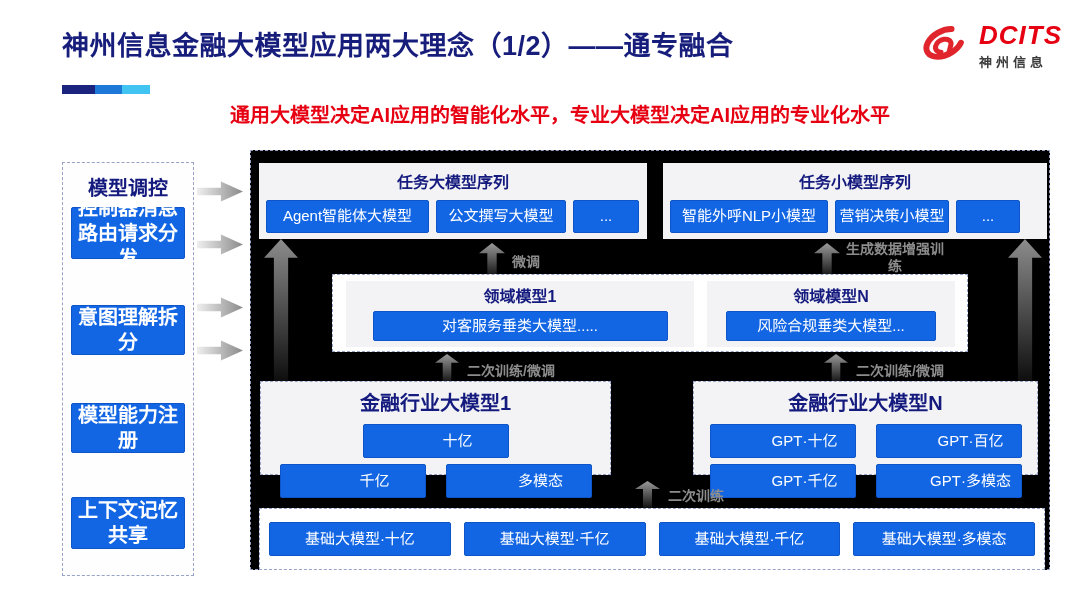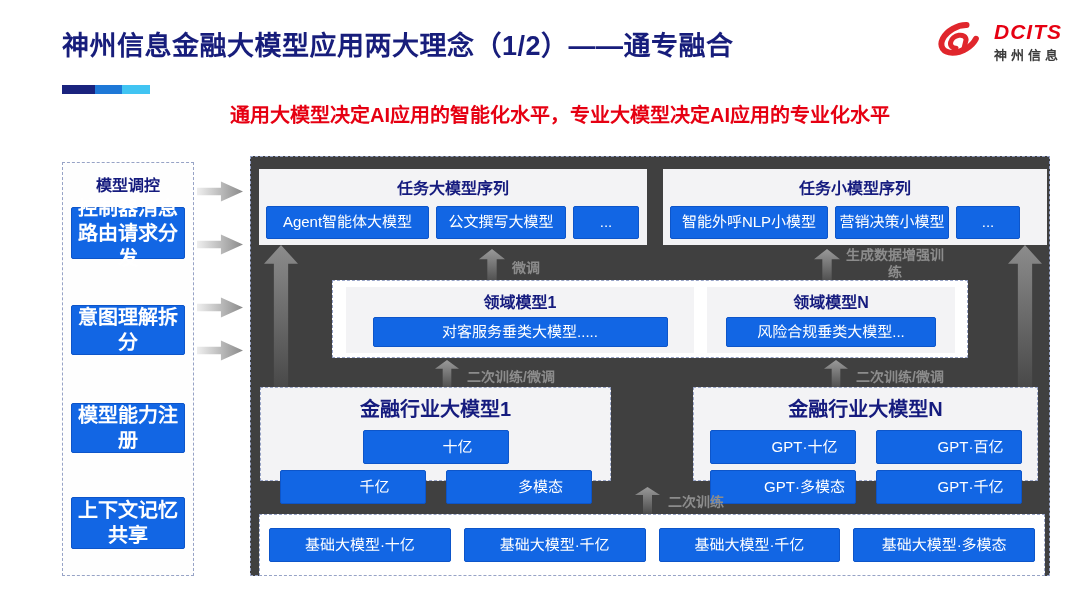--- a/index.html
+++ b/index.html
@@ -15,35 +15,35 @@
   .deco { position:absolute; left:62px; top:85px; height:9px; display:flex; }
   .deco span { display:block; height:9px; }
   .d1 { width:33px; background:#1a237e; }
   .d2 { width:27px; background:#1e78d7; }
   .d3 { width:28px; background:#41c4f2; }
   .subtitle {
     position:absolute; left:90px; top:99px; width:940px; text-align:center;
     font-size:20px; font-weight:bold; color:#e60012;
   }
   .logo { position:absolute; right:18px; top:20px; display:flex; align-items:center; gap:6px; }
-  .logo-en { font-size:21px; font-weight:bold; font-style:italic; color:#e60012; letter-spacing:1px; }
+  .logo-en { font-size:26px; font-weight:bold; font-style:italic; color:#e60012; letter-spacing:1px; }
   .logo-cn { font-size:13px; font-weight:bold; color:#3c3c3c; letter-spacing:4px; margin-top:1px; }
 
   .dashed { border:1px dashed #97a3c6; }
   .panel  { background:#f3f3f5; }
   .hdr    { color:#151b7e; font-weight:bold; text-align:center; }
   .btn {
     background:#1266e4; color:#ffffff; border:1px solid #0d55c9; border-radius:2px;
     display:flex; align-items:center; justify-content:center; text-align:center;
     font-size:15px; line-height:1.25;
   }
 
   
   .sidebar { position:absolute; left:62px; top:162px; width:132px; height:414px; background:#fefefe; }
-  .sb-hdr  { position:absolute; left:0; right:0; top:9px; font-size:16px; }
+  .sb-hdr  { position:absolute; left:0; right:0; top:9px; font-size:20px; }
   .sb-btn  { position:absolute; left:8px; width:114px; font-size:20px; padding:12px 3px;font-weight:bold; }
   .sb1 { top:44px;  height:52px; }
   .sb2 { top:142px; height:50px; }
   .sb3 { top:240px; height:50px; }
   .sb4 { top:334px; height:52px; }
 
   
   .arrow-right {
     position:absolute; left:197px; width:46px; height:23px;
     background:linear-gradient(to right, #efefef, #8a8a8a);
@@ -56,21 +56,21 @@
     clip-path:polygon(50% 0,100% 30%,68% 30%,68% 100%,32% 100%,32% 30%,0 30%);
   }
   .arrow-tall {
     position:absolute; width:34px; height:145px; top:88px;
     background:linear-gradient(to top, rgba(190,190,190,0.06), #8c8c8c);
     clip-path:polygon(50% 0,100% 13%,71% 13%,71% 100%,29% 100%,29% 13%,0 13%);
   }
   .arrow-label { position:absolute; color:#8c8c8c; font-weight:bold; font-size:14px; white-space:nowrap; }
 
   
-  .main { position:absolute; left:250px; top:156px; width:800px; height:420px; background:#404040; }
+  .main { position:absolute; left:250px; top:150px; width:800px; height:420px; background:#000000; }
 
   .task-group { position:absolute; top:12px; height:76px; background:#f3f3f5; }
   .tg-left  { left:8px;   width:388px; }
   .tg-right { left:412px; width:384px; }
   .tg-title { font-size:16px; padding-top:6px; }
   .tg-row   { display:flex; gap:7px; padding:7px 7px 0 7px;align-items:flex-end; }
   .tg-row .btn { height:33px; }
 
   .arrow-tall-left  { left:13px; }
   .arrow-tall-right { left:757px; }
@@ -194,22 +194,22 @@
       </div>
     </div>
 
     <div class="industry-box dashed ib-n">
       <div class="hdr ib-title">金融行业大模型N</div>
       <div class="ib-row">
         <div class="btn">GPT·十亿</div>
         <div class="btn">GPT·百亿</div>
       </div>
       <div class="ib-row">
+        <div class="btn">GPT·千亿</div>
         <div class="btn">GPT·多模态</div>
-        <div class="btn">GPT·千亿</div>
       </div>
     </div>
 
     <div class="arrow-up" style="left:384px; top:330px; width:25px; height:27px;"></div>
     <div class="arrow-label" style="left:417px; top:334px;">二次训练</div>
 
     <div class="base-box dashed">
       <div class="btn">基础大模型·十亿</div>
       <div class="btn">基础大模型·千亿</div>
       <div class="btn">基础大模型·千亿</div>

